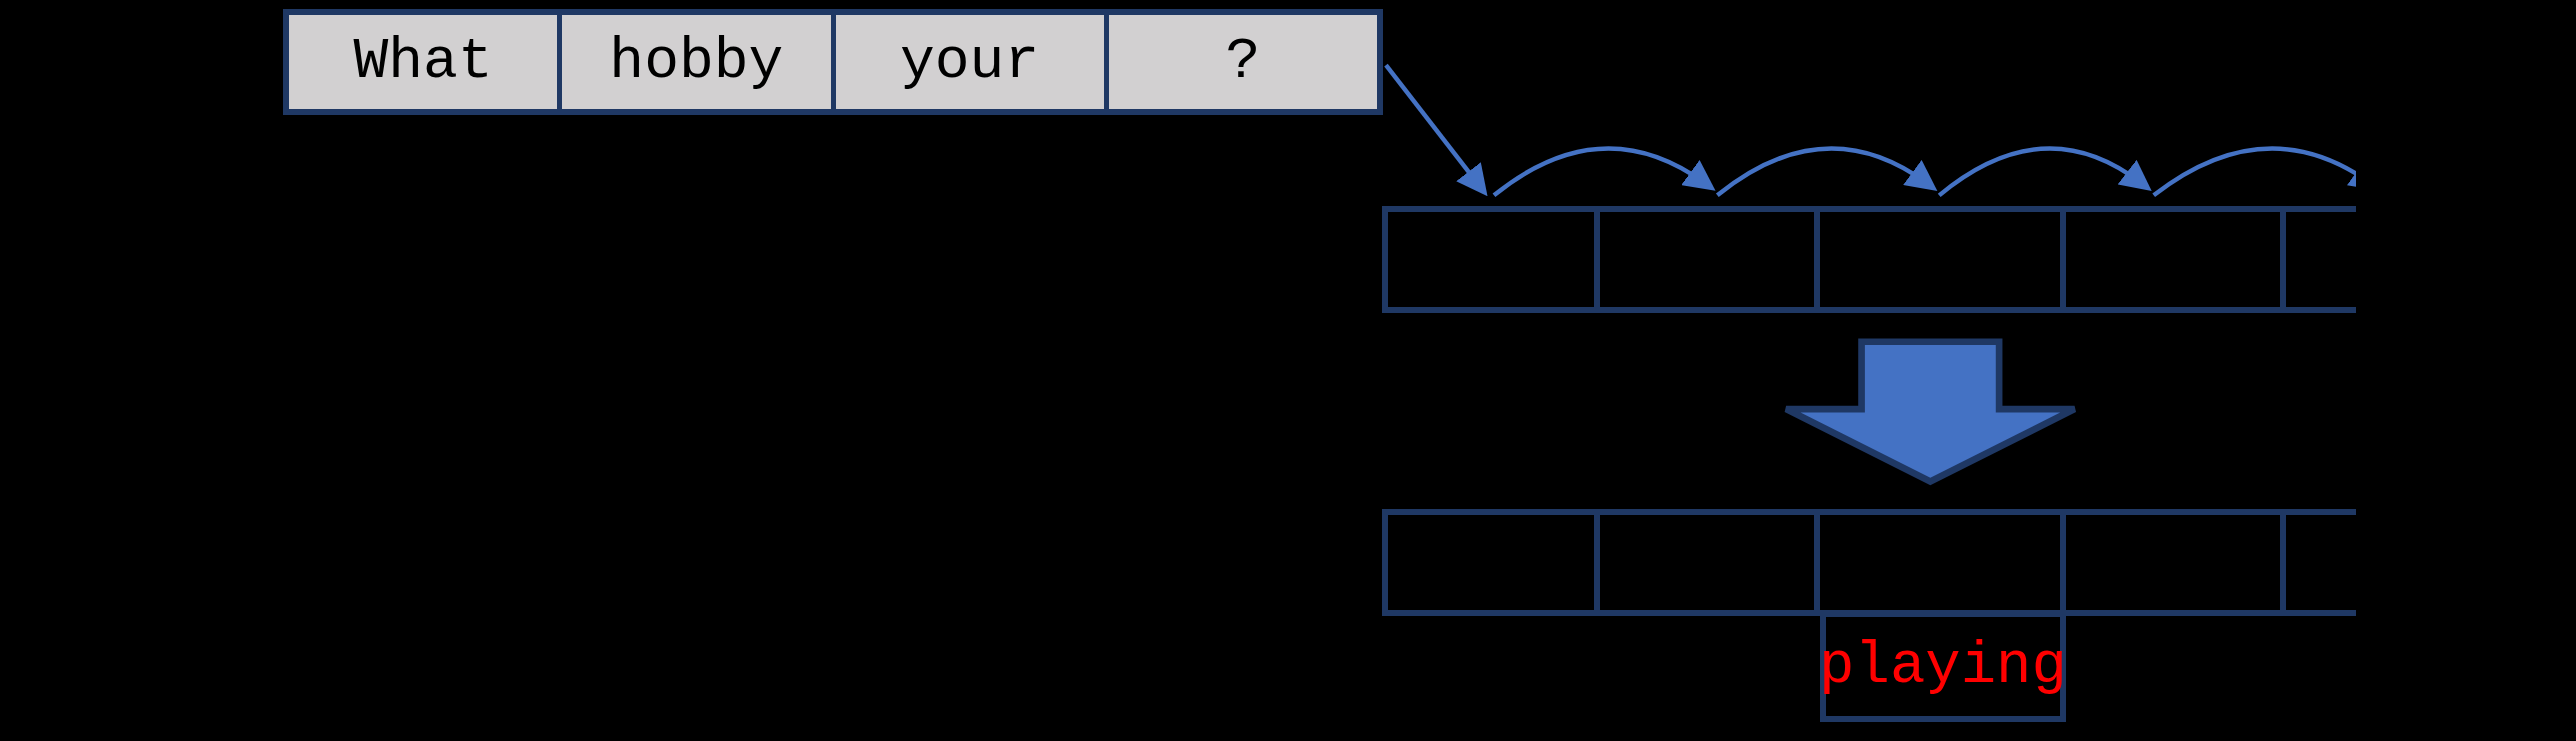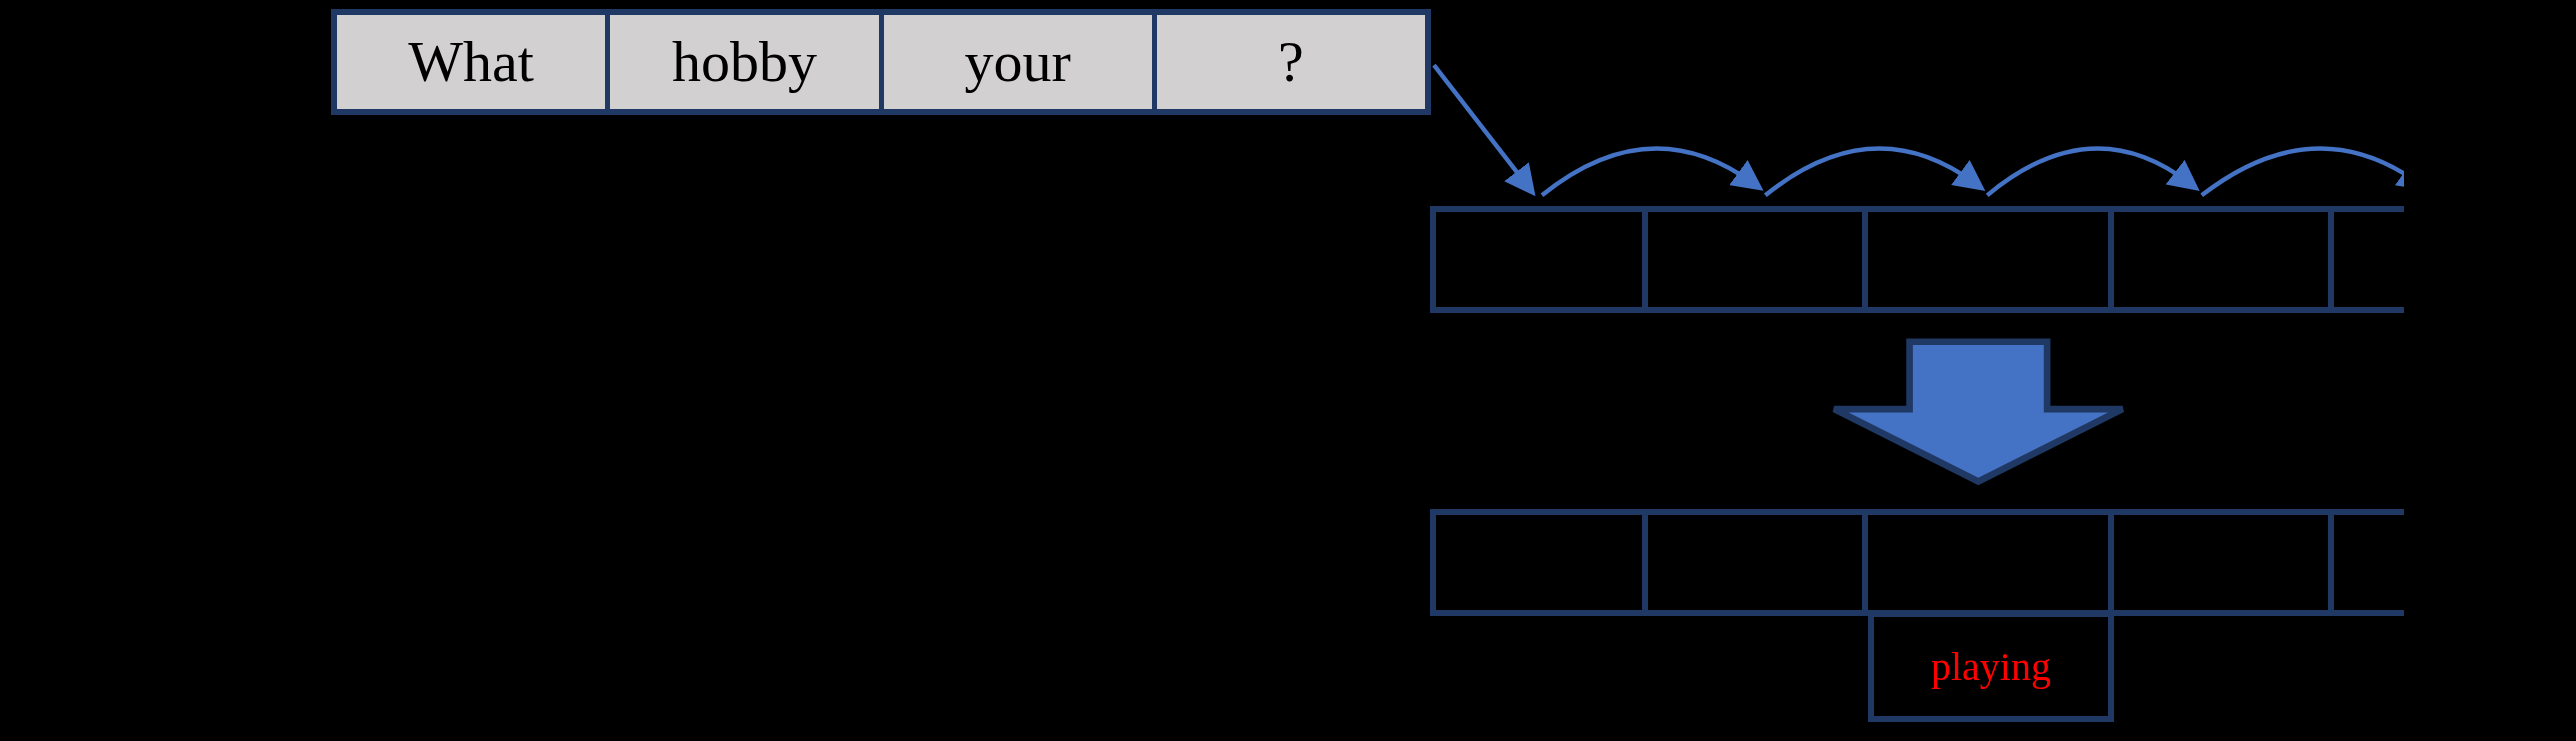--- a/index.html
+++ b/index.html
@@ -10,22 +10,21 @@
     --word_text:#000000;
     --prediction_red:#ff0000;
   }
   *{box-sizing:border-box;margin:0;padding:0}
   html,body{background:var(--background);}
   .stage{
     position:relative;
     width:2356px;height:742px;
     background:var(--background);
     overflow:hidden;
-    font-family:Liberation Serif, serif;
-    margin-left:48px;
+    font-family:Liberation Mono, monospace;
   }
   
   .sentence-row{
     position:absolute;left:283px;top:9px;
     width:1100px;height:106px;
     display:flex;
     background:var(--cell_gray);
     border:6px solid var(--border_dark);
   }
   .sentence-cell{
@@ -51,21 +50,21 @@
   .cw1{width:218px}.cw2{width:220px}.cw3{width:246px}.cw4{width:220px}.cw5{width:282px}
   
   .prediction-box{
     position:absolute;left:1820px;top:611px;
     width:246px;height:111px;
     border:6px solid var(--border_dark);
     display:flex;align-items:center;justify-content:center;
   }
   .prediction-label{
     color:var(--prediction_red);
-    font-size:40px;line-height:1;
+    font-size:59px;line-height:1;
   }
   
   .overlay{position:absolute;left:0;top:0;width:2576px;height:742px;pointer-events:none}
   .accent-stroke{stroke:var(--accent_blue);fill:none;stroke-width:6}
   .accent-fill{fill:var(--accent_blue)}
   .big-arrow{fill:var(--accent_blue);stroke:var(--border_dark);stroke-width:9;stroke-linejoin:miter}
 </style>
 </head>
 <body>
 

